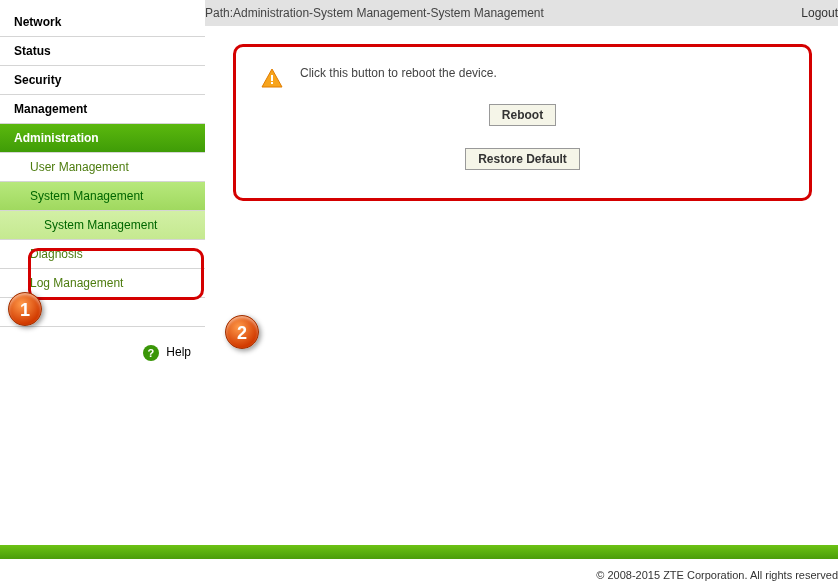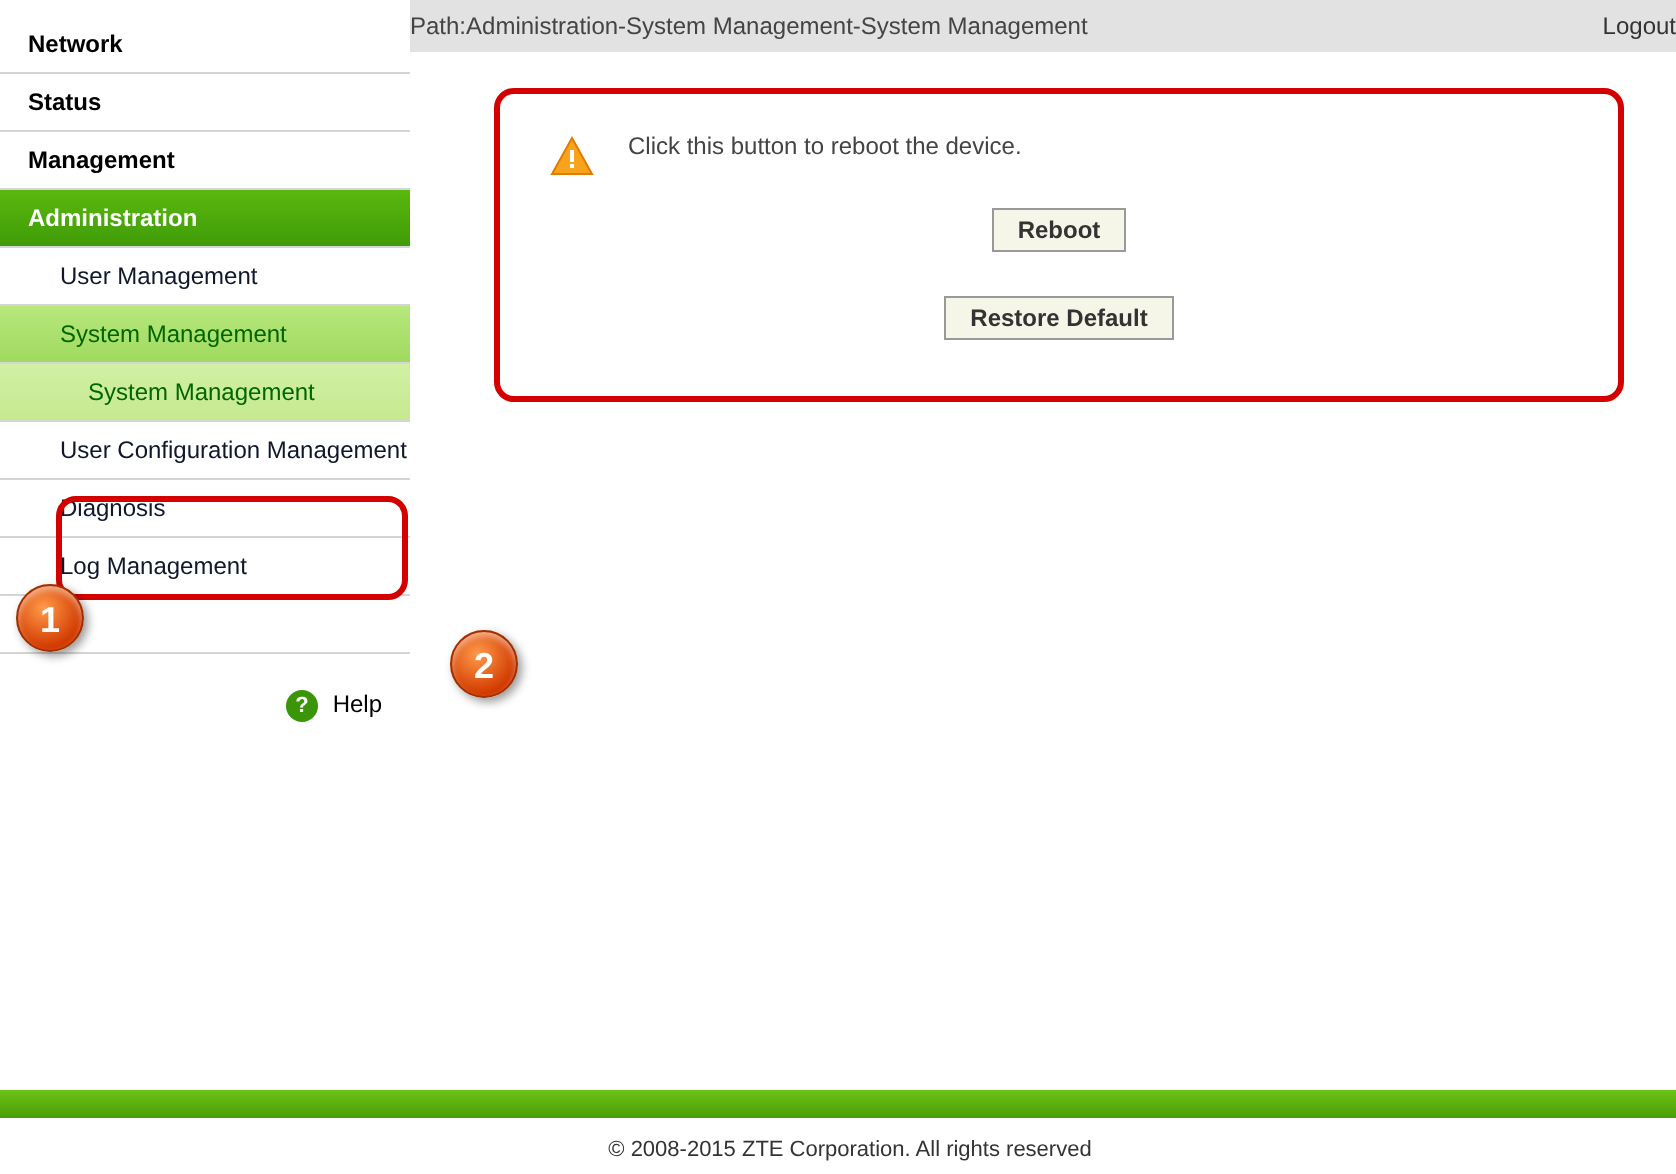--- a/index.html
+++ b/index.html
@@ -8,57 +8,57 @@
 .header {
   height: 88px;
   background: linear-gradient(to bottom, #5aa80b 0%, #71c411 18%, #5cb00f 45%, #4a9d0a 100%);
   position: relative;
 }
 .header-title { position: absolute; right: 30px; top: 48px; color: #fff; font-size: 24px; font-weight: normal; }
 .container { display: flex; }
 .sidebar { width: 205px; padding-top: 8px; }
 .nav-item { padding: 7px 0 7px 14px; border-bottom: 1px solid #d5d5d5; color: #000; font-weight: bold; font-size: 12px; cursor: pointer; }
 .nav-item.active { background: linear-gradient(to bottom, #5bb80e, #3f9c07); color: #fff; }
-.nav-sub { padding: 7px 0 7px 30px; border-bottom: 1px solid #d5d5d5; color: #0f172a; font-size: 12px; cursor: pointer; }
+.nav-sub { padding: 7px 0 7px 30px; border-bottom: 1px solid #d5d5d5; color: #4d7c0f; font-size: 12px; cursor: pointer; }
 .nav-sub.sel-1 { background: linear-gradient(to bottom, #b7e87c, #a0d95f); color: #006600; font-weight: normal; }
 .nav-sub.sel-2 { padding-left: 44px; background: linear-gradient(to bottom, #d2f0a5, #c5e990); color: #006600; }
 .red-frame-side { border: 3px solid #d40000; border-radius: 10px; position: absolute; left: 28px; top: 248px; width: 176px; height: 52px; pointer-events: none; }
 .help-row { padding: 18px 14px 0 0; text-align: right; }
 .help-icon { display: inline-block; width: 16px; height: 16px; background: #3a9608; border-radius: 50%; color: #fff; text-align: center; line-height: 16px; font-weight: bold; font-size: 11px; vertical-align: middle; margin-right: 4px; }
 .content { flex: 1; position: relative; }
 .path-bar { background: #e2e2e2; padding: 6px 0; color: #444; font-size: 12px; display: flex; justify-content: space-between; }
 .logout { color: #333; cursor: pointer; }
-.panel { border: 3px solid #d40000; border-radius: 10px; margin: 18px 26px 0 42px; padding: 18px 24px 24px 24px; position: relative; }
+.panel { border: 3px solid #d40000; border-radius: 10px; margin: 18px 26px 0 28px; padding: 18px 24px 24px 24px; position: relative; }
 .row { display: flex; align-items: flex-start; margin-bottom: 8px; }
 .warn-icon { flex: 0 0 auto; margin-right: 16px; margin-top: 2px; }
 .msg { color: #444; font-size: 12px; line-height: 1.4; }
 .btn-row { text-align: center; margin: 10px 0 22px 0; }
 .btn { display: inline-block; padding: 3px 12px; background: #f5f5e8; border: 1px solid #999; color: #333; font-size: 12px; cursor: pointer; font-weight: bold; }
 .callout { position: absolute; width: 34px; height: 34px; border-radius: 50%; background: radial-gradient(circle at 40% 35%, #ff9a4a, #d13a00 70%); color: #fff; font-weight: bold; font-size: 18px; text-align: center; line-height: 34px; box-shadow: 2px 2px 5px rgba(0,0,0,0.4), inset 0 2px 3px rgba(255,255,255,0.5); border: 1px solid #a03000; }
 .callout-1 { left: 8px; top: 292px; }
 .callout-2 { left: 225px; top: 315px; }
 .footer-bar { position: absolute; left: 0; right: 0; bottom: 28px; height: 14px; background: linear-gradient(to bottom, #6cc214, #4a9d0a); }
-.footer { position: absolute; left: 12px; right: 0; bottom: 0; height: 24px; text-align: center; font-size: 11px; padding-top: 6px; color: #333; }
+.footer { position: absolute; left: 12px; right: 0; bottom: 0; height: 24px; text-align: right; font-size: 11px; padding-top: 6px; color: #333; }
 svg.warn { width: 24px; height: 24px; }
 </style>
 </head>
 <body>
 
 <div class="page">
 
   <div class="container">
     <div class="sidebar">
       <div class="nav-item">Network</div>
       <div class="nav-item">Status</div>
+      <div class="nav-item">Security</div>
       <div class="nav-item">Management</div>
       <div class="nav-item active">Administration</div>
       <div class="nav-sub">User Management</div>
       <div class="nav-sub sel-1">System Management</div>
       <div class="nav-sub sel-2">System Management</div>
-      <div class="nav-sub">User Configuration Management</div>
       <div class="nav-sub">Diagnosis</div>
       <div class="nav-sub">Log Management</div>
       <div class="nav-item">Help</div>
       <div class="help-row">
         <span class="help-icon">?</span>
         <span>Help</span>
       </div>
     </div>
 
     <div class="content">

